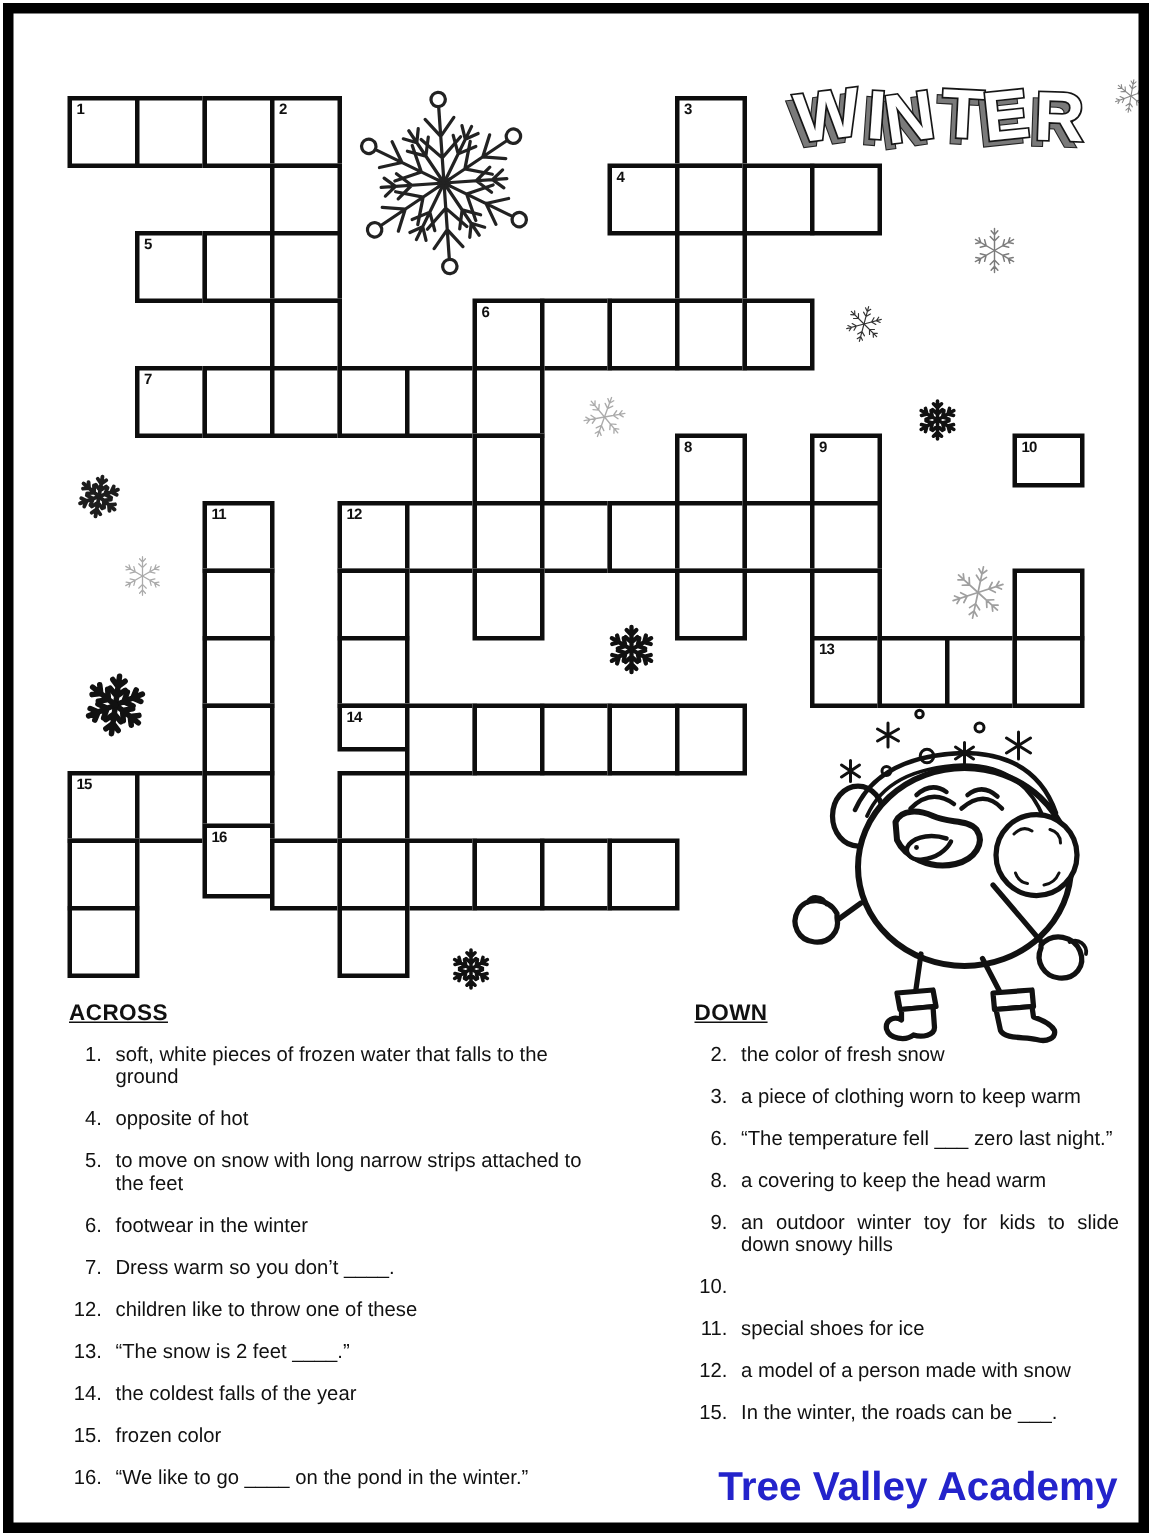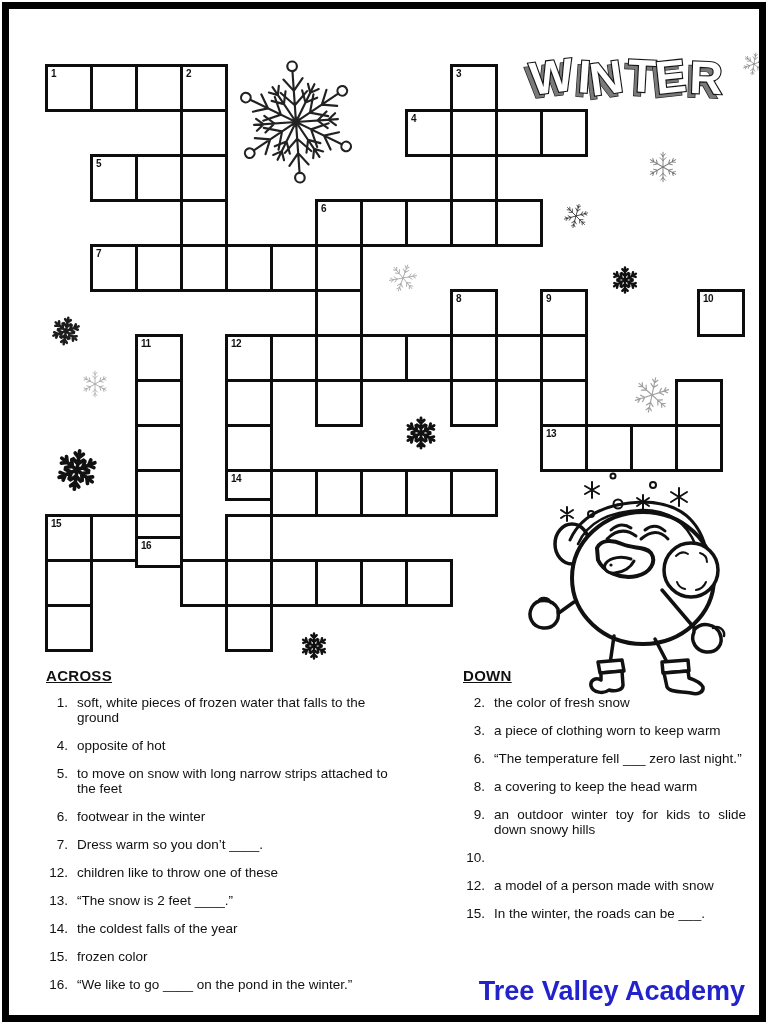--- a/index.html
+++ b/index.html
@@ -134,21 +134,21 @@
       <div class="cell" style="left: 225px; top: 244px; height: 48px; width: 48px;"></div>
       <div class="cell" style="left: 270px; top: 244px; height: 48px; width: 48px;"></div>
       <div class="cell" style="left: 315px; top: 244px; height: 48px; width: 48px;"></div>
       <div class="cell" style="left: 315px; top: 289px; height: 48px; width: 48px;"></div>
       <div class="cell" style="left: 450px; top: 289px; height: 48px; width: 48px;">
         <span class="num">8</span>
       </div>
       <div class="cell" style="left: 540px; top: 289px; height: 48px; width: 48px;">
         <span class="num">9</span>
       </div>
-      <div class="cell" style="left: 675px; top: 289px; height: 48px; width: 48px; margin-left: 22px;">
+      <div class="cell" style="left: 675px; top: 289px; height: 36px; width: 48px;">
         <span class="num">10</span>
       </div>
       <div class="cell" style="left: 135px; top: 334px; height: 48px; width: 48px;">
         <span class="num">11</span>
       </div>
       <div class="cell" style="left: 225px; top: 334px; height: 48px; width: 48px;">
         <span class="num">12</span>
       </div>
       <div class="cell" style="left: 270px; top: 334px; height: 48px; width: 48px;"></div>
       <div class="cell" style="left: 315px; top: 334px; height: 48px; width: 48px;"></div>
@@ -180,21 +180,21 @@
       <div class="cell" style="left: 360px; top: 469px; height: 48px; width: 48px;"></div>
       <div class="cell" style="left: 405px; top: 469px; height: 48px; width: 48px;"></div>
       <div class="cell" style="left: 450px; top: 469px; height: 48px; width: 48px;"></div>
       <div class="cell" style="left: 45px; top: 514px; height: 48px; width: 48px;">
         <span class="num">15</span>
       </div>
       <div class="cell" style="left: 90px; top: 514px; height: 48px; width: 48px;"></div>
       <div class="cell" style="left: 135px; top: 514px; height: 48px; width: 48px;"></div>
       <div class="cell" style="left: 225px; top: 514px; height: 48px; width: 48px;"></div>
       <div class="cell" style="left: 45px; top: 559px; height: 48px; width: 48px;"></div>
-      <div class="cell" style="left: 135px; top: 536px; height: 32px; width: 48px;">
+      <div class="cell" style="left: 135px; top: 549px; height: 50px; width: 48px;">
         <span class="num">16</span>
       </div>
       <div class="cell" style="left: 180px; top: 559px; height: 48px; width: 48px;"></div>
       <div class="cell" style="left: 225px; top: 559px; height: 48px; width: 48px;"></div>
       <div class="cell" style="left: 270px; top: 559px; height: 48px; width: 48px;"></div>
       <div class="cell" style="left: 315px; top: 559px; height: 48px; width: 48px;"></div>
       <div class="cell" style="left: 360px; top: 559px; height: 48px; width: 48px;"></div>
       <div class="cell" style="left: 405px; top: 559px; height: 48px; width: 48px;"></div>
       <div class="cell" style="left: 45px; top: 604px; height: 48px; width: 48px;"></div>
       <div class="cell" style="left: 225px; top: 604px; height: 48px; width: 48px;"></div>
@@ -312,20 +312,24 @@
           <span class="ctxt">a covering to keep the head warm</span>
         </div>
         <div class="clue justify">
           <span class="cnum">9.</span>
           <span class="ctxt">an outdoor winter toy for kids to slide down snowy hills</span>
         </div>
         <div class="clue">
           <span class="cnum">10.</span>
         </div>
         <div class="clue">
+          <span class="cnum">11.</span>
+          <span class="ctxt">special shoes for ice</span>
+        </div>
+        <div class="clue">
           <span class="cnum">12.</span>
           <span class="ctxt">a model of a person made with snow</span>
         </div>
         <div class="clue">
           <span class="cnum">15.</span>
           <span class="ctxt">In the winter, the roads can be ___.</span>
         </div>
       </div>
   </div>
 

